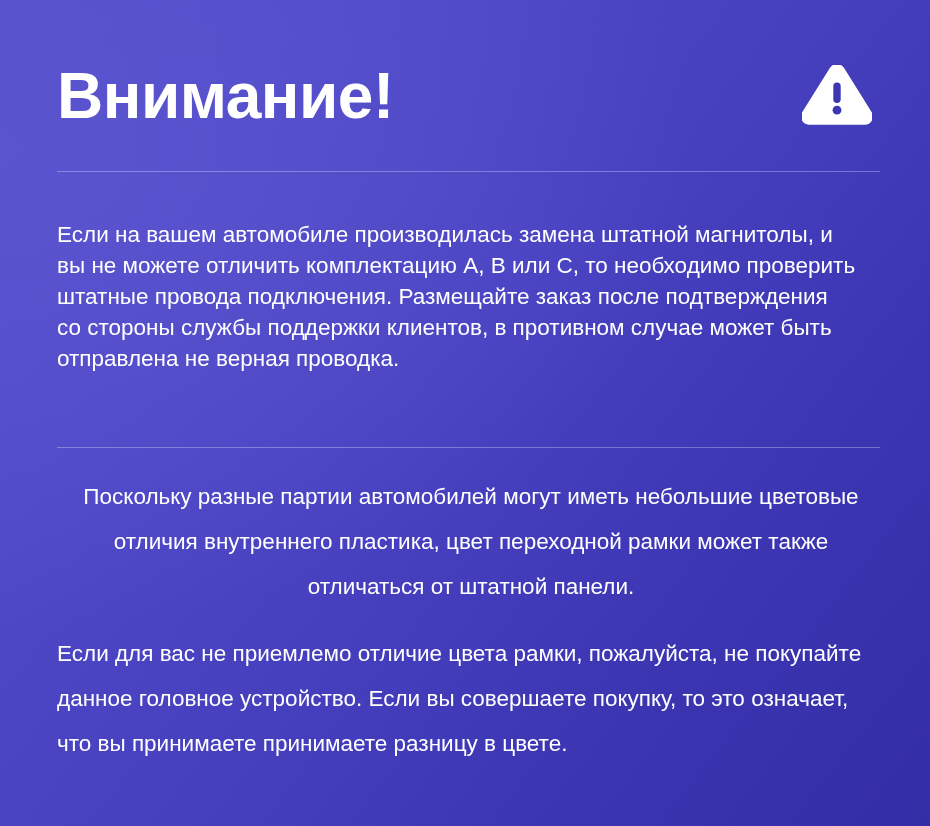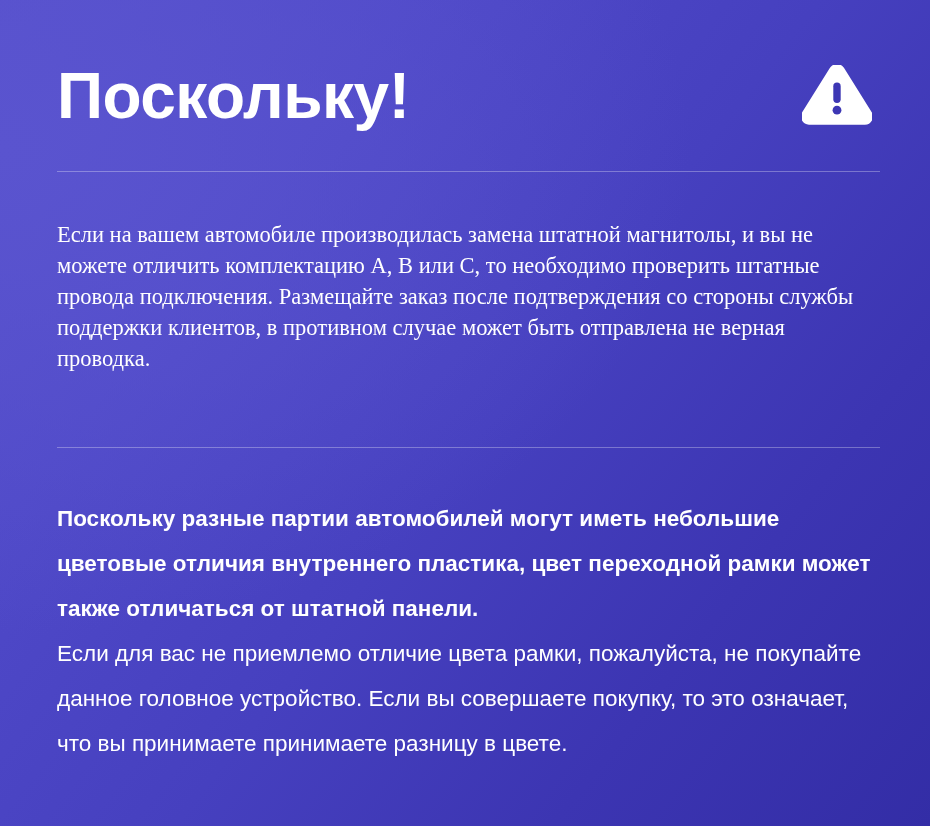--- a/index.html
+++ b/index.html
@@ -78,46 +78,46 @@
     margin: 0;
     color: #ffffff;
   }
 
   .block-one {
     top: 219px;
     width: 800px;
     font-size: 22.5px;
     line-height: 31px;
     font-weight: 500;
-    font-family: Liberation Serif, serif;
   }
 
   .block-two {
-    top: 496px;
+    top: 474px;
     width: 828px;
     font-size: 22.5px;
     line-height: 45px;
-    font-weight: 700;
+    font-weight: 400;
+    text-align: center;
   }
 
   .block-three {
     top: 631px;
     width: 828px;
     font-size: 22.5px;
     line-height: 45px;
     font-weight: 500;
   }
 </style>
 </head>
 <body>
 
 <div id="banner">
 
   <div class="header">
-    <h1 class="title">Поскольку!</h1>
+    <h1 class="title">Внимание!</h1>
 
     <span>
       <svg class="warn-icon" viewBox="0 0 70 62" xmlns="http://www.w3.org/2000/svg" aria-hidden="true">
         <path d="M30.1 4.2 L2.3 48.6 C0.0 52.3 2.6 57.2 7.0 57.2 L62.9 57.2 C67.3 57.2 69.9 52.3 67.6 48.6 L39.8 4.2 C37.6 0.7 32.3 0.7 30.1 4.2 Z" fill="#ffffff" stroke="#ffffff" stroke-width="5" stroke-linejoin="round"></path>
         <rect x="31.3" y="17.5" width="7.4" height="20.5" rx="3.7" fill="#3d37b4"></rect>
         <circle cx="35" cy="45.2" r="4.4" fill="#3d37b4"></circle>
       </svg>
     </span>
   </div>
 

